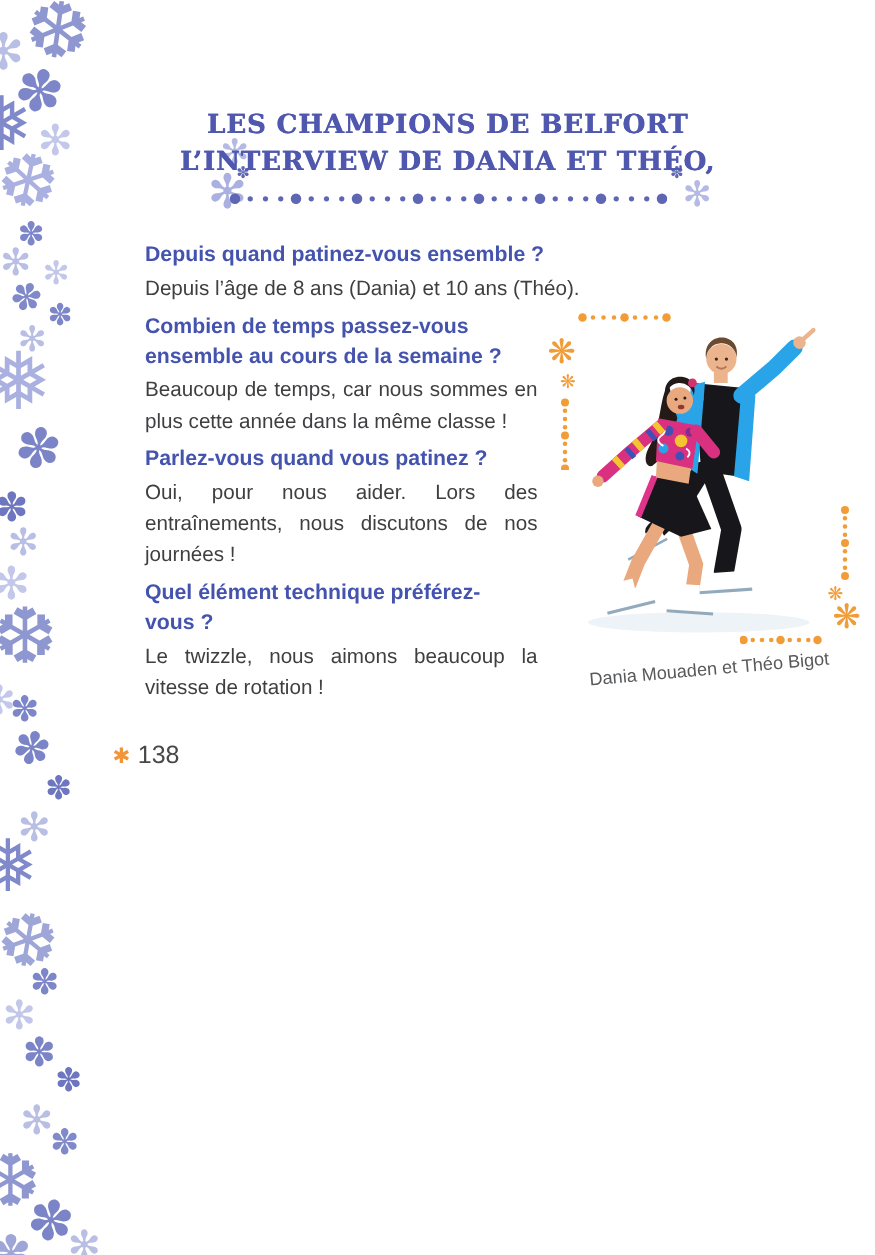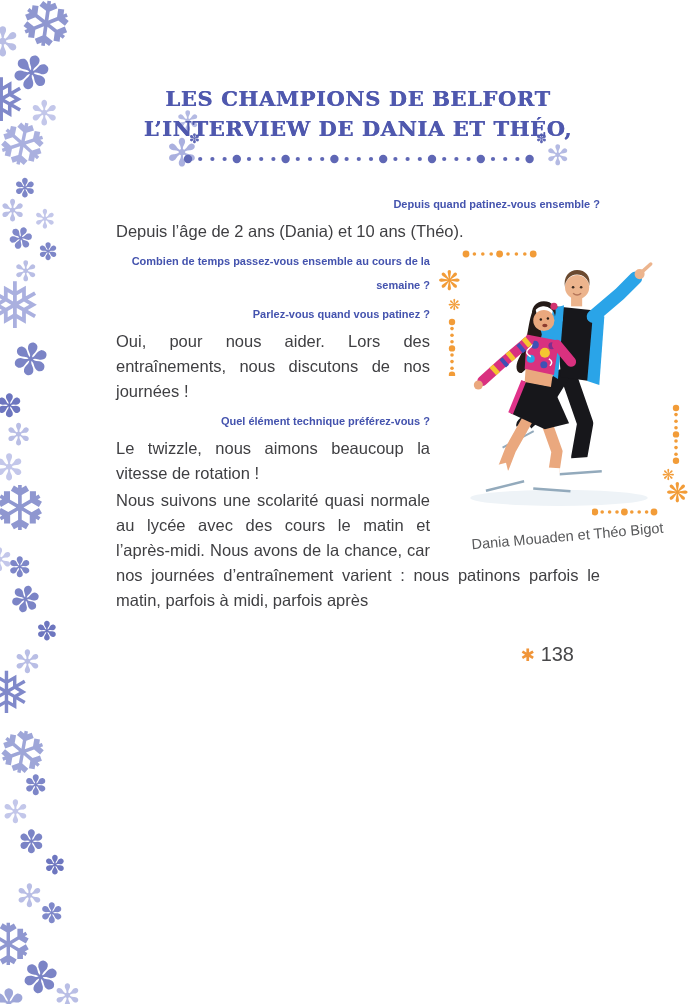--- a/index.html
+++ b/index.html
@@ -33,24 +33,23 @@
     line-height: 30px;
     text-shadow: 0.4px 0 0 #4f58ae;
   }
   .divider-wrap { position: relative; height: 26px; margin-top: 4px; }
   .divider-svg { position: absolute; left: 50%; transform: translateX(-50%); top: 2px; }
 
   article { margin-top: 18px; }
   .q {
     color: #4453ae;
     font-weight: bold;
-    font-size: 11px;
+    font-size: 17px;
     line-height: 24px;
     margin: 5px 0 3px;
-    text-align: right;
   }
   .a {
     color: #3f3f42;
     font-size: 16.5px;
     line-height: 25px;
     margin: 0 0 2px;
     text-align: justify;
   }
   
   .photo-float {
@@ -68,21 +67,21 @@
     left: 18px;
     bottom: 2px;
     width: 215px;
     text-align: center;
     font-size: 14.5px;
     color: #58595b;
     transform: rotate(-5deg);
   }
   .page-num {
     clear: both;
-    text-align: right;
+    text-align: left;
     margin-top: 30px;
     position: relative;
     left: -26px;
     font-size: 20px;
     color: #48484a;
   }
   .page-num .star {
     color: #f0953a;
     font-family: "DejaVu Sans", sans-serif;
     font-size: 17px;
@@ -171,21 +170,21 @@
           <circle cx="323.2" cy="9" r="2.1" fill="#5f67b5"></circle>
           <circle cx="335.4" cy="9" r="2.1" fill="#5f67b5"></circle>
           <circle cx="347.59999999999997" cy="9" r="4.2" fill="#5f67b5"></circle>
         </svg>
     </div>
   </header>
 
   <article>
 
     <p class="q">Depuis quand patinez-vous ensemble&nbsp;?</p>
-    <p class="a">Depuis l’âge de 2 ans (Dania) et 10 ans (Théo).</p>
+    <p class="a">Depuis l’âge de 8 ans (Dania) et 10 ans (Théo).</p>
 
     <div class="photo-float">
       <svg class="corner-tl" width="112" height="132">
         <g id="tl-dots">
             <circle cx="30" cy="10" r="3.4" fill="#f29c38"></circle>
             <circle cx="38.4" cy="10" r="1.8" fill="#f29c38"></circle>
             <circle cx="46.8" cy="10" r="1.8" fill="#f29c38"></circle>
             <circle cx="55.2" cy="10" r="1.8" fill="#f29c38"></circle>
             <circle cx="63.6" cy="10" r="3.4" fill="#f29c38"></circle>
             <circle cx="72" cy="10" r="1.8" fill="#f29c38"></circle>
@@ -297,28 +296,28 @@
           </g>
         <text x="70" y="76" font-size="15" fill="#f29c38" font-family="DejaVu Sans">❋</text>
         <text x="74" y="98" font-size="27" fill="#f29c38" font-family="DejaVu Sans">❋</text>
       </svg>
 
       <div class="caption">Dania Mouaden et Théo Bigot</div>
     </div>
 
 
     <p class="q">Combien de temps passez-vous ensemble au cours de la semaine&nbsp;?</p>
+    <p class="a">Beaucoup de temps, car nous sommes en plus cette année dans la même classe&nbsp;!</p>
 
     <p class="q">Parlez-vous quand vous patinez&nbsp;?</p>
     <p class="a">Oui, pour nous aider. Lors des entraînements, nous discu­tons de nos journées&nbsp;!</p>
 
     <p class="q">Quel élément technique préférez-vous&nbsp;?</p>
     <p class="a">Le twizzle, nous aimons beaucoup la vitesse de rotation&nbsp;!</p>
 
 
-    <p class="a">Nous suivons une scolarité quasi normale au lycée avec des cours le matin et l’après-midi. Nous avons de la chance, car nos journées d’entraînement varient&nbsp;: nous patinons parfois le matin, parfois à midi, parfois après</p>
   </article>
 
   <div class="page-num">
     <span class="star">✱</span><span>138</span>
   </div>
 
 </div>
 
 </body></html>

